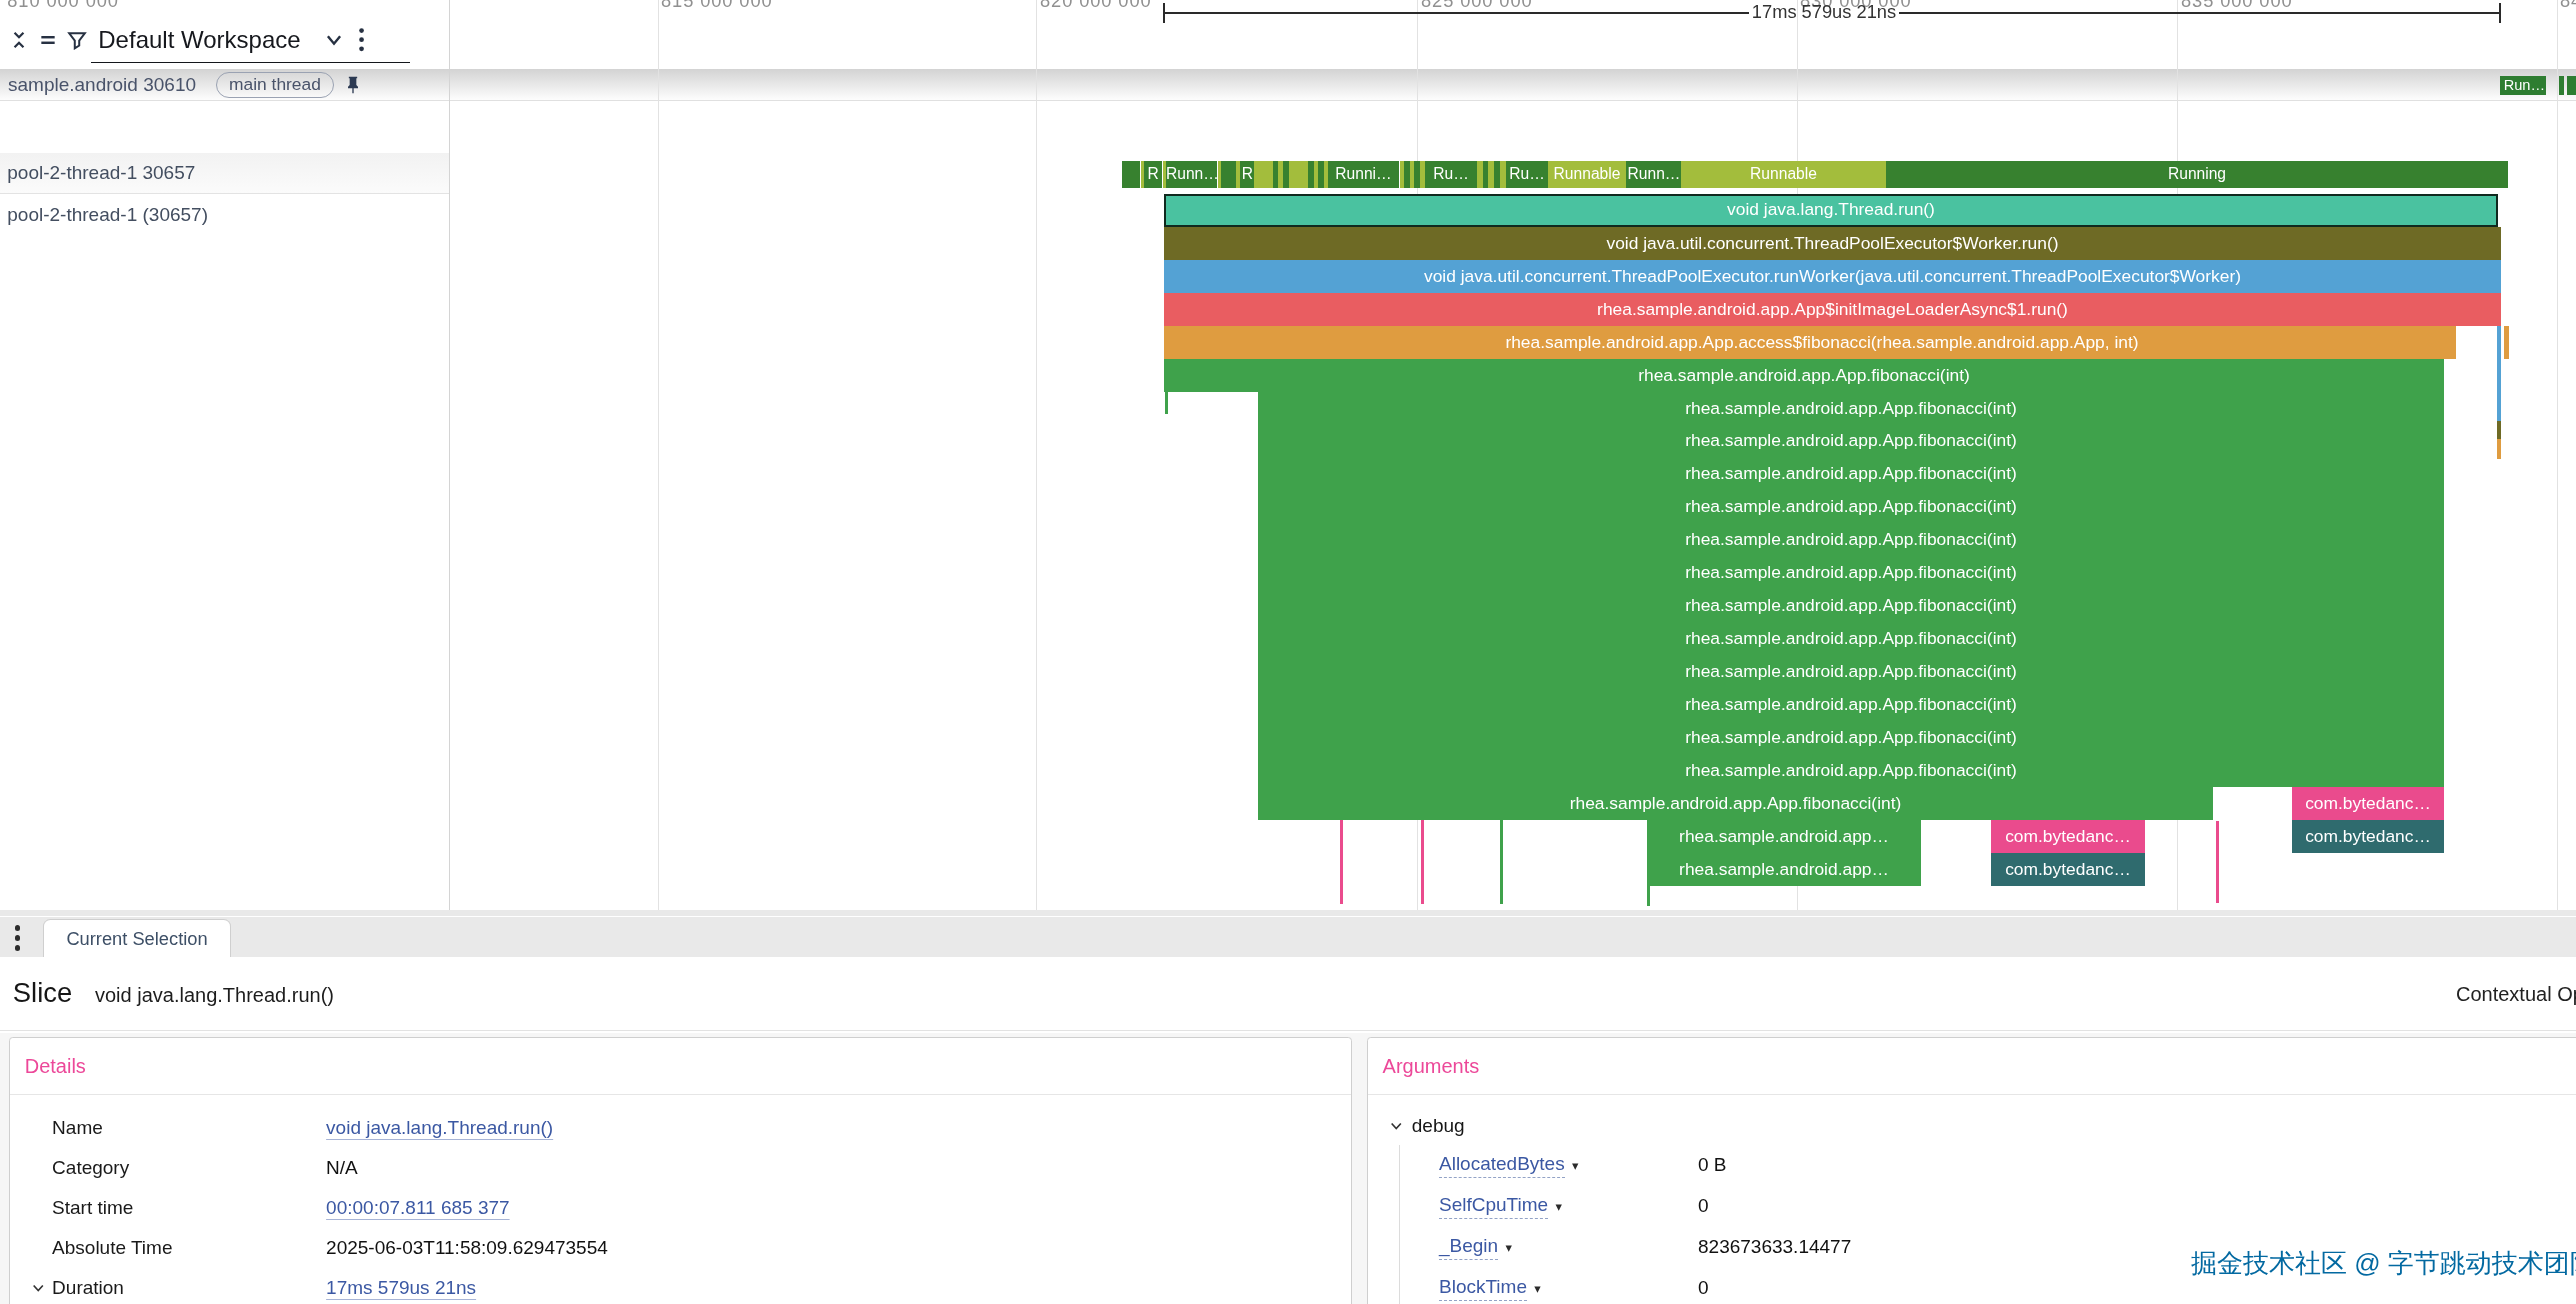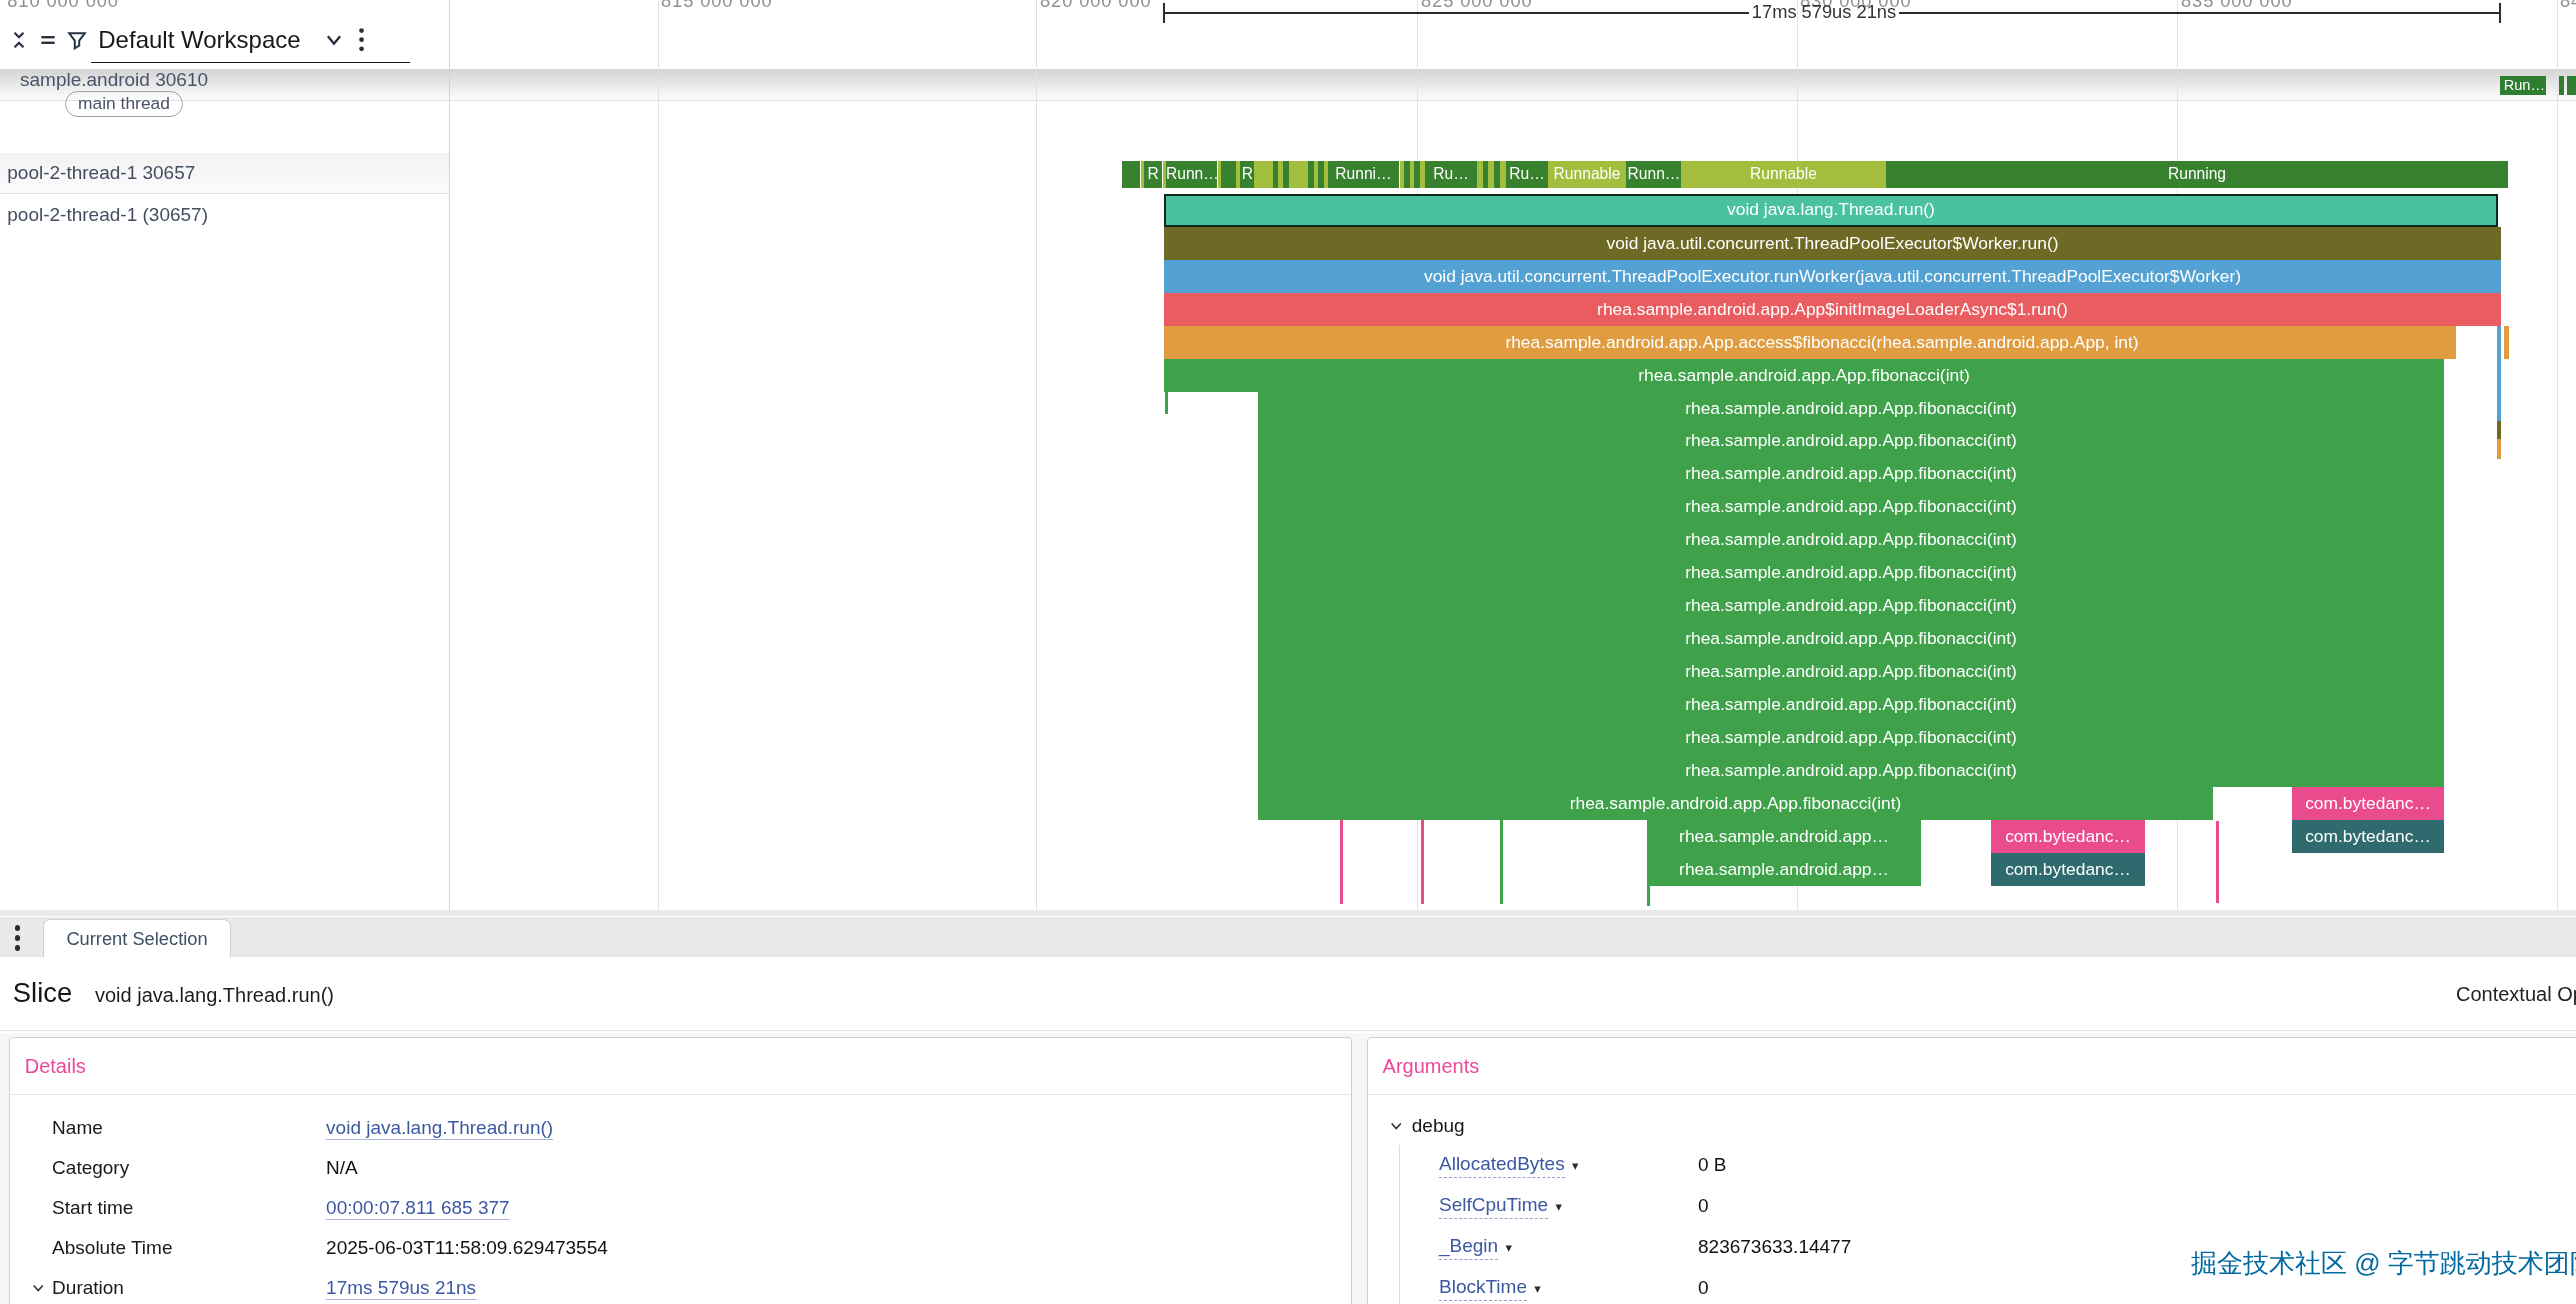--- a/index.html
+++ b/index.html
@@ -26,21 +26,21 @@
   #workspace-bar svg { flex:none; }
   .ws-icon { margin-left:9.1px; }
   #workspace-name { margin-left:11px; font-size:24px; color:#16181d; white-space:nowrap; }
   #ws-underline { position:absolute; left:91px; top:48px; width:319px; height:1.8px; background:#14171c; }
   #ws-chevron { margin-left:22px; }
   #ws-kebab { margin-left:12.8px; }
 
   
   .trackrow { position:absolute; left:0; width:2576px; }
   #row-main { top:69px; height:32px; background:linear-gradient(#d3d3d3, #fdfdfd); border-bottom:0.9px solid #e0e0e0; }
-  #row-main-label { position:absolute; left:20px; top:0; height:32px; display:flex; align-items:center; z-index:4;flex-direction:column; }
+  #row-main-label { position:absolute; left:8px; top:0; height:32px; display:flex; align-items:center; z-index:4; }
   #main-thread-name { font-size:19px; color:#49536a; }
   #main-thread-pill { margin-left:20px; font-size:17.4px; color:#49536a; border:1.8px solid #9aa2b2;
     border-radius:914px; padding:0px 12px 1.8px; line-height:22px; background:transparent; }
   #pin-icon { margin-left:9.1px; }
   .mini-slice { position:absolute; top:7.3px; height:19px; z-index:4; }
   .mini-slice span { display:block; font-size:14.6px; color:#fff; line-height:19px; padding-left:3.7px; white-space:nowrap; overflow:hidden; }
 
   #row-process { top:101px; height:52px; background:#293442; z-index:3; display:flex; align-items:center; }
   #process-caret { margin-left:5.5px; }
   #process-name { margin-left:7.3px; font-size:21px; color:#eef1f5; }

